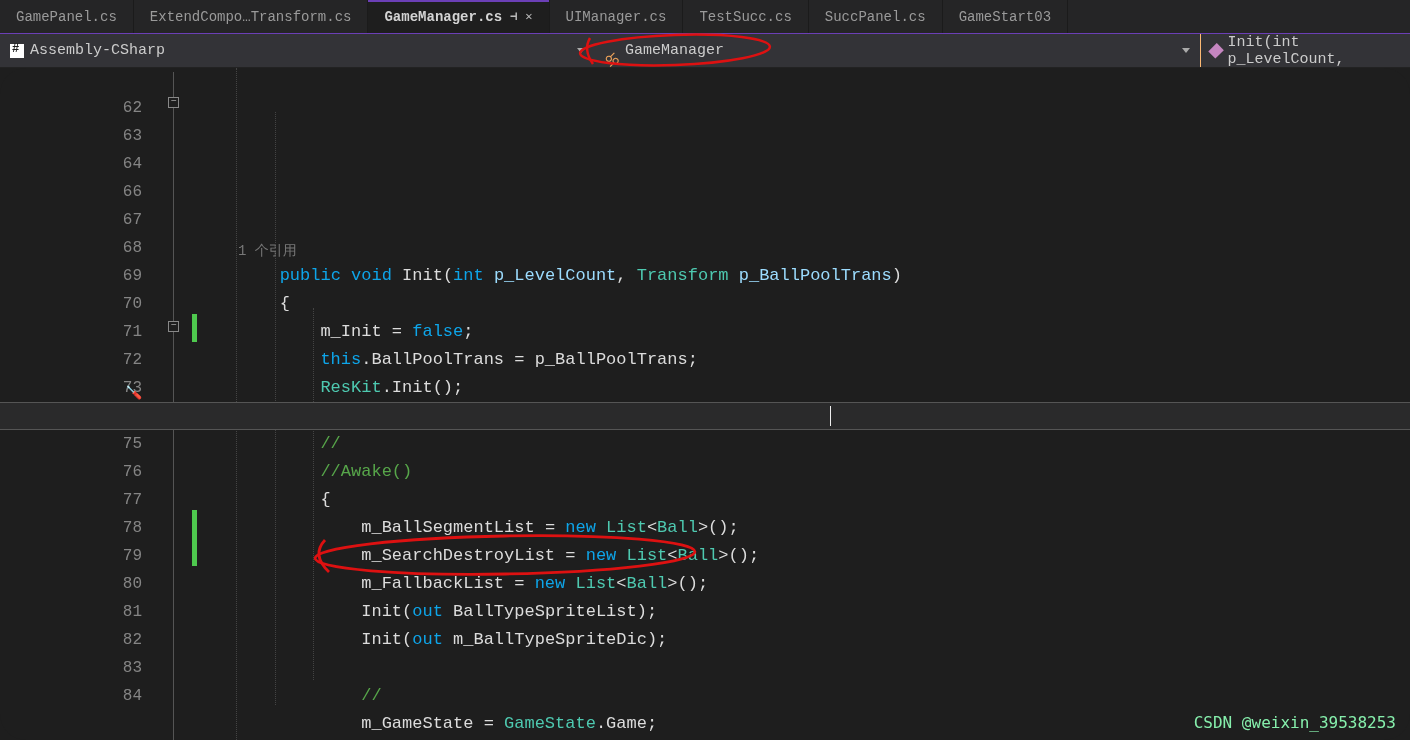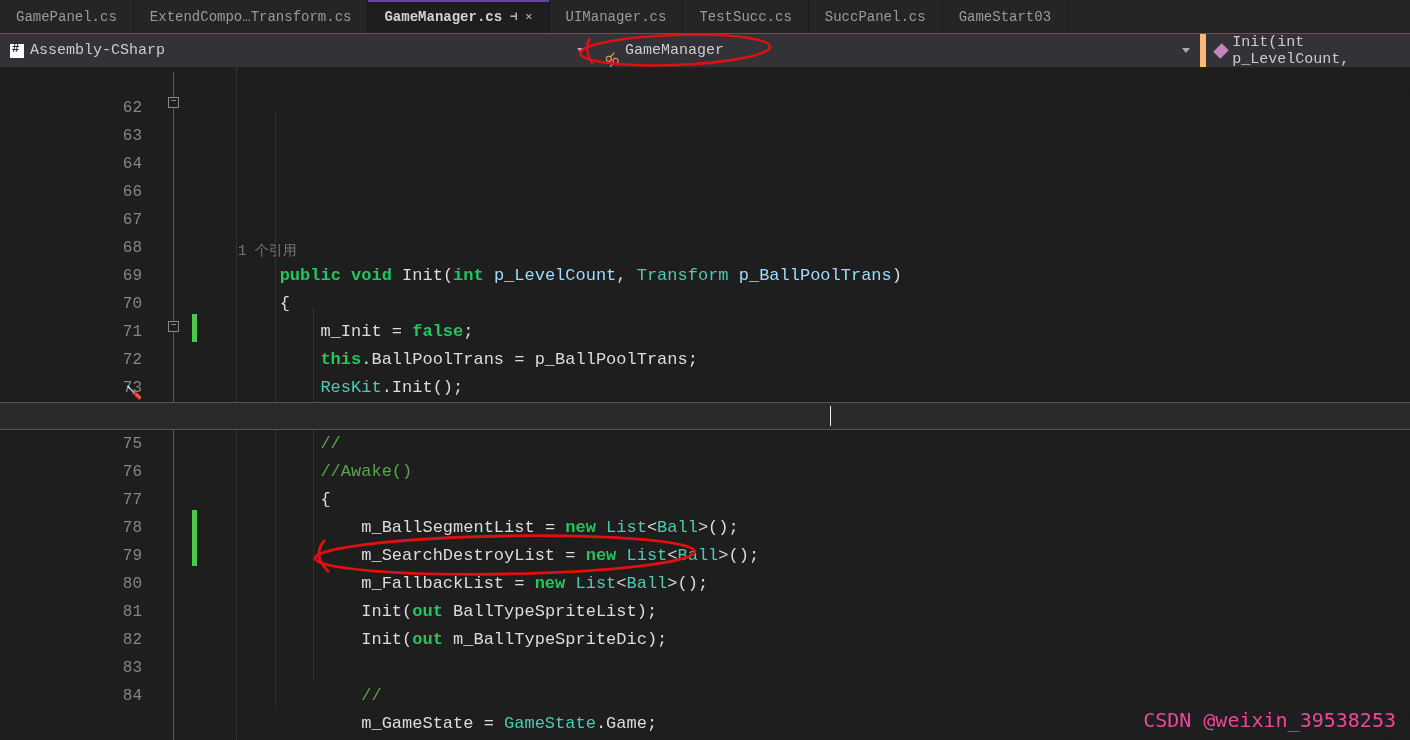--- a/index.html
+++ b/index.html
@@ -59,21 +59,21 @@
   }
   .breadcrumb .seg {
     display: flex;
     align-items: center;
     padding: 0 10px;
     gap: 6px;
     position: relative;
   }
   .breadcrumb .seg.left { flex: 0 0 595px; }
   .breadcrumb .seg.mid  { flex: 1; position: relative; }
-  .breadcrumb .seg.right{ flex: 0 0 210px; border-left:6px solid #fdba74; }
+  .breadcrumb .seg.right{ flex: 0 0 210px; border-left:1px solid #fdba74; }
   .breadcrumb .arrow {
     width: 0; height: 0;
     border-left: 4px solid transparent;
     border-right: 4px solid transparent;
     border-top: 5px solid #aaa;
     margin-left: auto;
   }
   .ico-csharp {
     display:inline-block;width:14px;height:14px;background:#fff;
     position:relative;
@@ -141,32 +141,32 @@
     font-size: 17px;
   }
   .indent-guide {
     position:absolute;top:0;bottom:0;width:0;border-left:1px dotted #444;
   }
   .hl-line {
     position:absolute;
     left:0;right:0;height:28px;background:#2a2a2b;border-top:1px solid #555;border-bottom:1px solid #555;
   }
   
-  .kw { color:#22c55e;font-weight:bold; }
+  .kw { color:#0ea5e9; }
   .type { color:#4ec9b0; }
   .cm { color:#57a64a; }
   .id { color:#dcdcdc; }
   .pm { color:#9cdcfe; }
   .op { color:#dcdcdc; }
   
   .scribble {
     position:absolute;pointer-events:none;
   }
   .watermark {
-    position:absolute;right:14px;bottom:8px;color:#ec4899;font-size:20px;
+    position:absolute;right:14px;bottom:8px;color:#86efac;font-size:16px;
     font-family:Consolas,monospace;
   }
   .caret {
     position:absolute;width:1px;height:20px;background:#eee;
   }
 </style>
 </head>
 <body>
 
 <div class="tabs">

